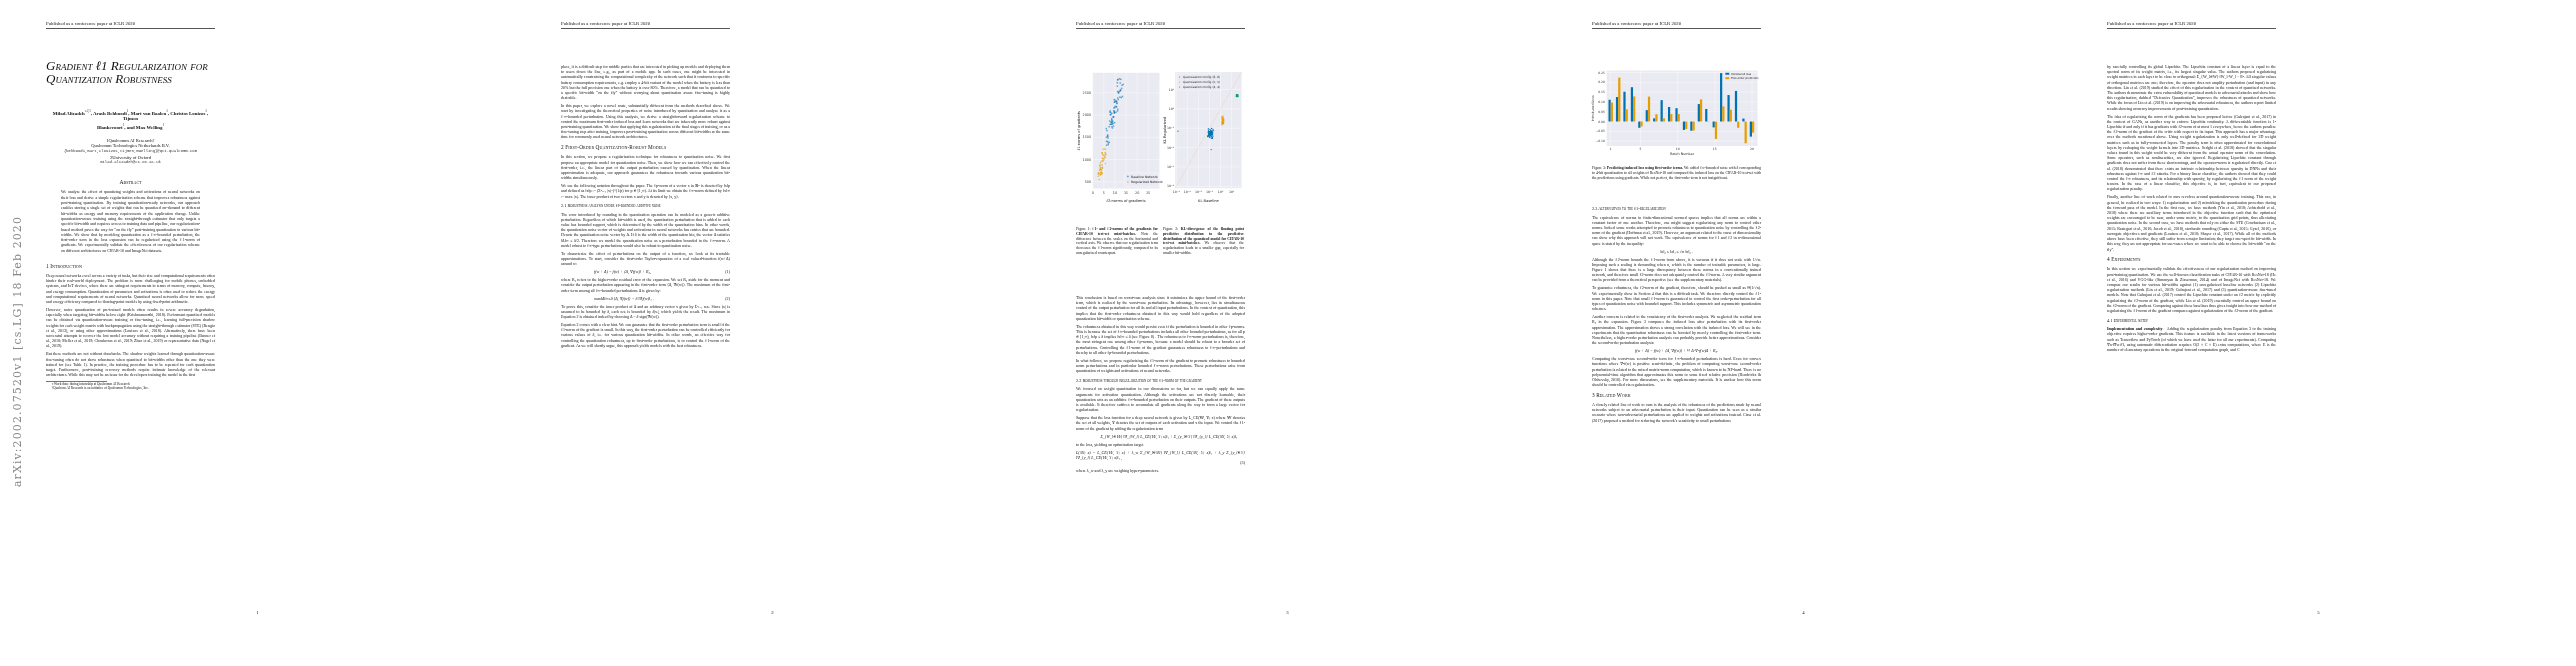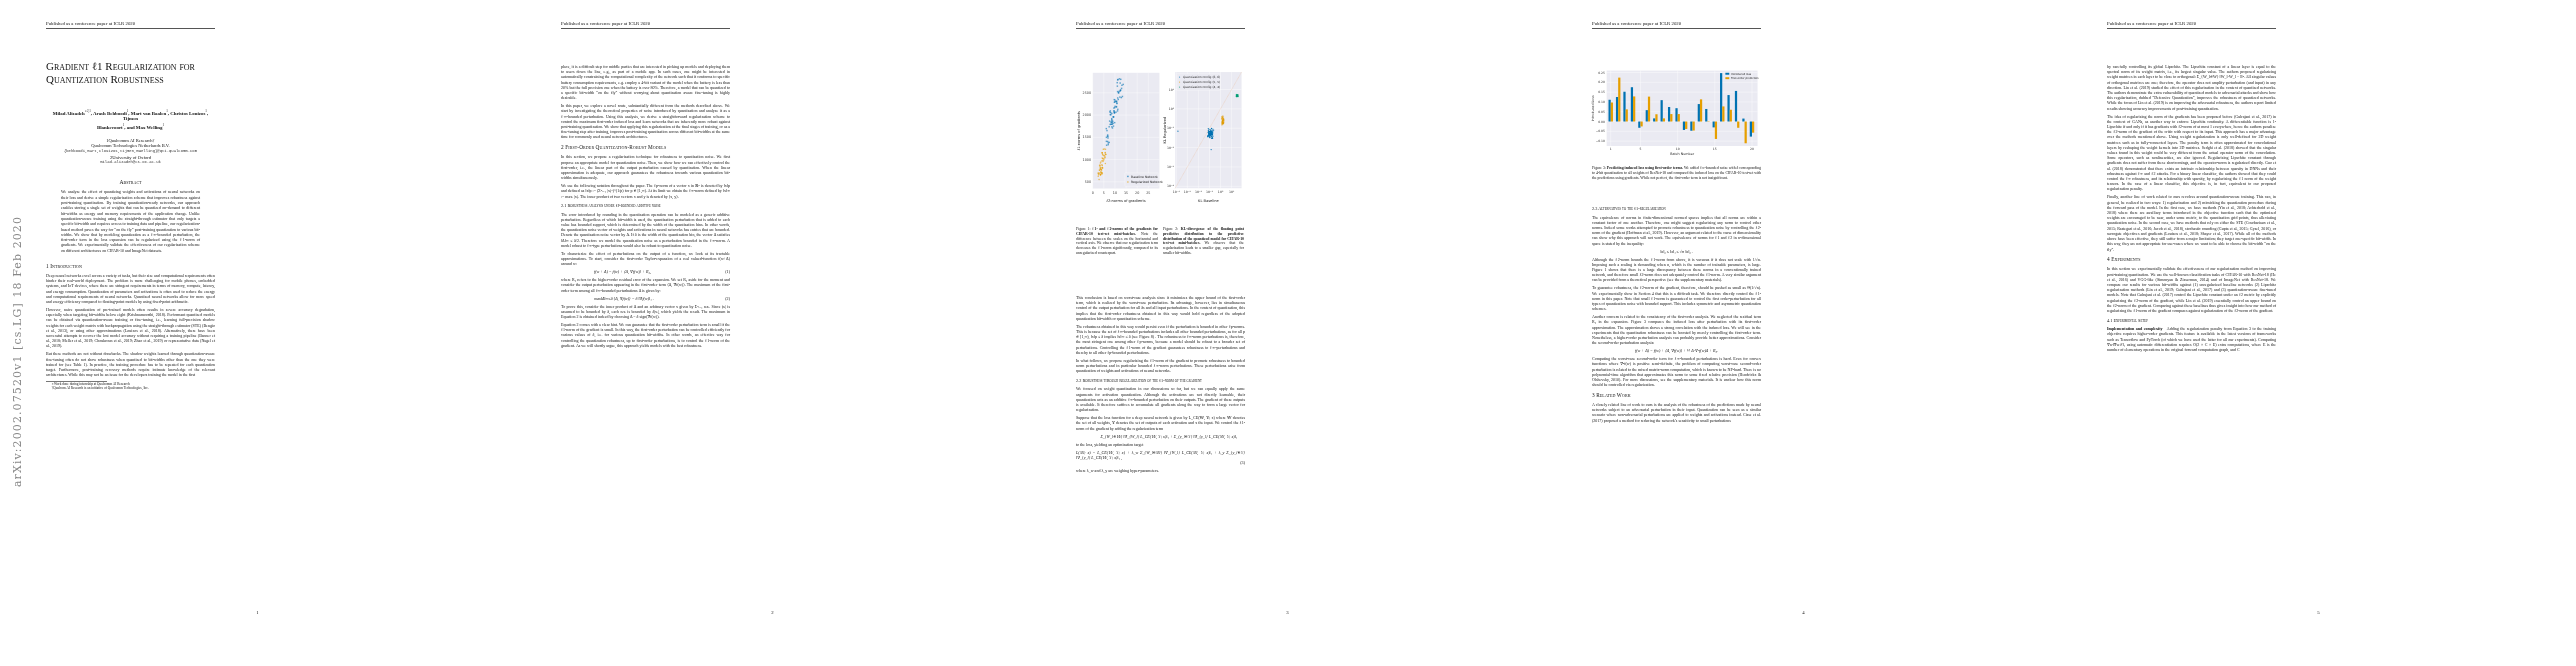--- a/index.html
+++ b/index.html
@@ -10,21 +10,21 @@
   .pnum{position:absolute;top:610px;left:0;width:515px;text-align:center;font-size:4.8px;}
   .txt{font-size:4px;line-height:5.2px;text-align:justify;}
   .txt p{margin:0 0 2.8px 0;}
   .sec{font-size:5.3px;font-variant:small-caps;margin:5.6px 0 3.9px 0;letter-spacing:0.1px;}
   .subsec{font-size:4.3px;font-variant:small-caps;margin:4.4px 0 3.3px 0;}
   .eq{display:flex;justify-content:space-between;align-items:center;font-size:4.1px;font-style:italic;margin:2.2px 0 2.8px 0;padding-left:33px;}
   .eq .num{font-style:normal;}
   .cap{font-size:3.8px;line-height:4.8px;text-align:justify;}
   .cap b{font-weight:bold;}
   .arxiv{position:absolute;left:-261px;top:345px;transform:rotate(-90deg);transform-origin:center;width:556px;text-align:center;font-family:"DejaVu Serif",serif;font-size:11px;color:#888;letter-spacing:1.1px;}
-  .title{font-size:11px;font-variant:small-caps;line-height:12.8px;margin-top:0;}
+  .title{font-size:13px;font-variant:small-caps;line-height:12.8px;margin-top:0;font-style:italic;}
   .authors{font-size:4.9px;font-weight:bold;text-align:center;line-height:6.1px;}
   .authors .sup{font-size:3.1px;vertical-align:super;font-weight:normal;}
   .affil{text-align:center;font-size:4.6px;line-height:5.6px;}
   .mono{font-family:"Liberation Mono","DejaVu Sans Mono",monospace;font-size:3.9px;color:#333;}
   .abs-h{text-align:center;font-size:5.6px;font-variant:small-caps;margin:7.8px 0 4.4px 0;}
   .abs{margin:0 15px;font-size:4px;line-height:5.3px;text-align:justify;}
   .footrule{width:61px;border-top:0.4px solid #777;margin-top:3.3px;}
   .foot{font-size:3.4px;line-height:4.4px;padding-left:5.6px;}
   svg text{font-family:"DejaVu Sans",sans-serif;}
 </style>

